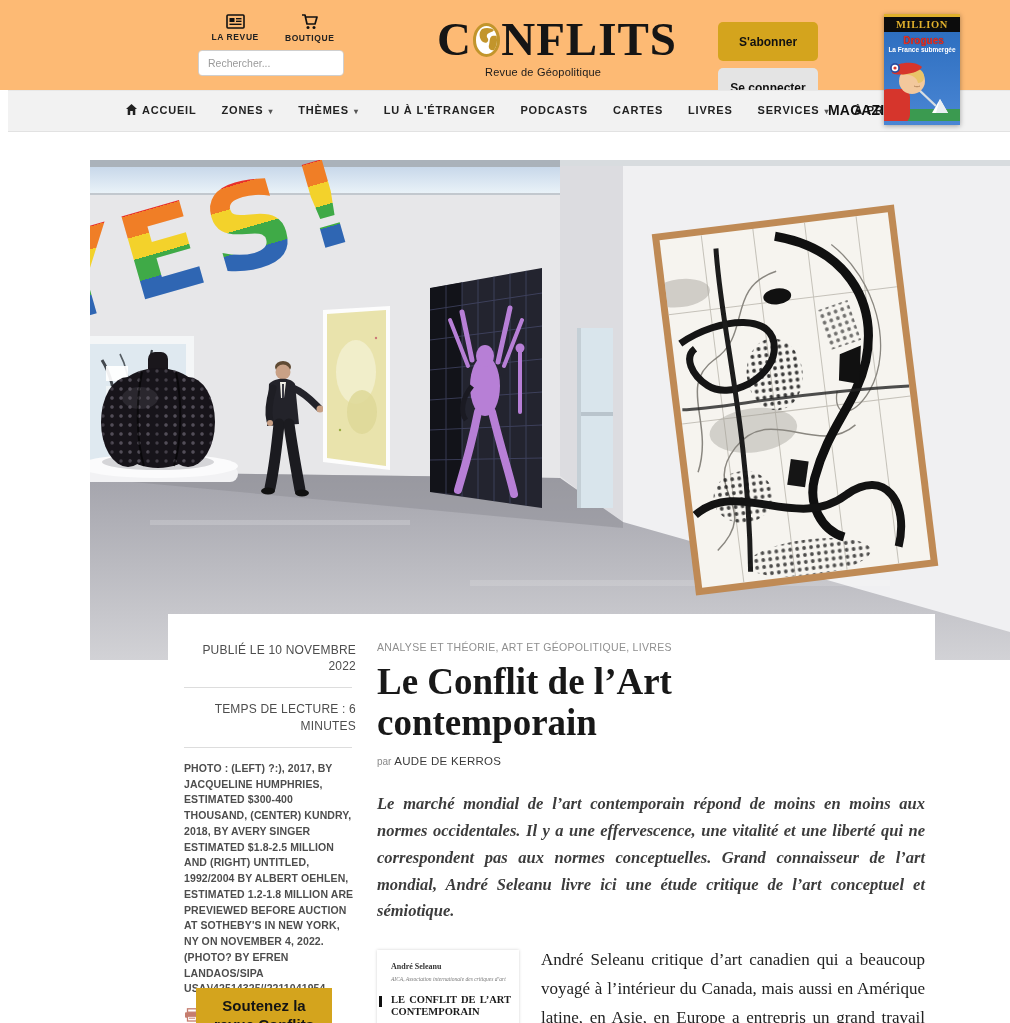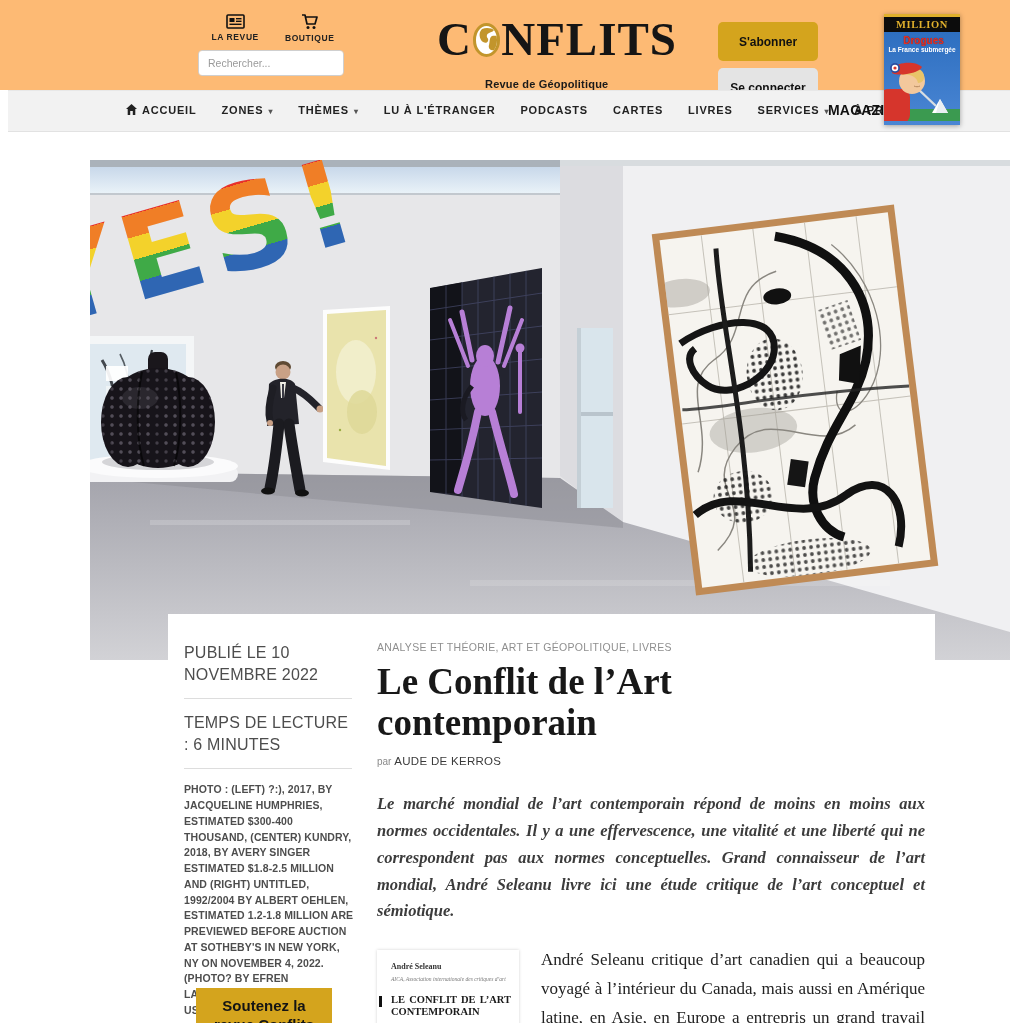--- a/index.html
+++ b/index.html
@@ -16,21 +16,21 @@
   .hdr-link svg{display:block;}
   .searchbox{margin-top:7px;display:flex;width:144px;height:24px;border:1px solid #cfcfcf;border-radius:4px;overflow:hidden;background:#fff;}
   .searchbox input{flex:1;border:none;outline:none;font-size:10.5px;padding:0 0 0 9px;color:#444;font-family:"Liberation Sans",sans-serif;}
   .searchbox input::placeholder{color:#9a9a9a;}
   .searchbox button{width:27px;border:none;border-left:1px solid #cfcfcf;background:#fff;cursor:pointer;display:flex;align-items:center;justify-content:center;padding:0;}
 
   .logo-block{position:absolute;left:437px;top:16px;width:240px;}
   .logo-line{font-family:"Liberation Serif",serif;font-weight:700;font-size:47px;line-height:1;color:#151515;letter-spacing:1px;display:flex;align-items:center;cursor:pointer;}
   .logo-globe{display:inline-block;width:34px;height:34px;border-radius:50%;border:3px solid #c2952c;box-sizing:border-box;margin:0 1px;position:relative;background:#fff;overflow:hidden;}
   .logo-globe svg{position:absolute;inset:0;}
-  .logo-tagline{font-size:11px;font-weight:700;color:#1a1a1a;margin-top:15px;letter-spacing:.2px;padding-left:48px;}
+  .logo-tagline{font-size:11px;font-weight:400;color:#1a1a1a;margin-top:3px;letter-spacing:.2px;padding-left:48px;}
 
   .hdr-buttons{position:absolute;left:718px;top:22px;width:100px;display:flex;flex-direction:column;gap:7px;}
   .btn{border:none;border-radius:5px;height:39px;font-size:12px;font-weight:700;cursor:pointer;font-family:"Liberation Sans",sans-serif;color:#111;}
   .btn-gold{background:var(--gold,#d4a41d);}
   .btn-gray{background:#e4e4e4;}
 
   
   .mag-cover{position:absolute;left:884px;top:14px;width:76px;height:111px;box-shadow:0 1px 5px rgba(0,0,0,.35);cursor:pointer;background:#2e6fc0;z-index:30;display:flex;flex-direction:column;}
   .mag-strip{height:3px;background:var(--cover_gold,#e0b02c);}
   .mag-band{height:15px;background:#0c0c0c;display:flex;align-items:center;justify-content:center;}
@@ -46,21 +46,21 @@
   .nav-item{display:flex;align-items:center;gap:5px;font-size:11px;font-weight:700;letter-spacing:.8px;color:#222;text-decoration:none;cursor:pointer;white-space:nowrap;}
   .nav-caret{font-size:8px;color:#555;position:relative;top:1px;}
   .nav-magazines{position:absolute;left:820px;top:0;height:38px;display:flex;align-items:center;font-size:14px;font-weight:800;letter-spacing:.2px;color:#111;cursor:pointer;text-decoration:none;}
 
   
   .hero{position:absolute;left:90px;top:160px;width:920px;height:500px;overflow:hidden;background:#e9e9eb;}
 
   
   .card{position:absolute;left:168px;top:614px;width:767px;height:409px;background:#fff;z-index:10;}
   .meta-col{position:absolute;left:16px;top:28px;width:172px;}
-  .meta-line{font-size:16px;color:#4d4d4d;letter-spacing:.2px;line-height:1.35;}
+  .meta-line{font-size:12px;color:#4d4d4d;letter-spacing:.2px;line-height:1.35;text-align:right;}
   .meta-hr{border:none;border-top:1px solid #ddd;margin:13px 0 13px 0;width:168px;}
   .photo-credit{font-size:10.5px;color:#4d4d4d;letter-spacing:.1px;line-height:1.5;margin-top:0;font-weight:bold;}
   .print-link{display:flex;align-items:center;gap:12px;margin-top:10px;color:var(--salmon,#c57d6e);font-size:13px;text-decoration:none;cursor:pointer;}
   .support-btn{position:absolute;left:28px;top:374px;width:136px;background:var(--gold,#d4a41d);border:none;font-size:15px;font-weight:700;color:#141414;padding:9px 6px;line-height:1.25;cursor:pointer;font-family:"Liberation Sans",sans-serif;}
 
   .main-col{position:absolute;left:209px;top:27px;width:548px;}
   .categories{font-size:10.5px;color:#8f8f8f;letter-spacing:.3px;cursor:pointer;}
   .article-title{font-family:"Liberation Serif",serif;font-weight:700;font-size:37px;line-height:1.1;color:#181818;margin:9px 0 0 0;width:460px;}
   .byline{margin-top:12px;font-size:10px;color:#8a8a8a;}
   .byline .author{font-size:11.5px;color:#3a3a3a;letter-spacing:.3px;cursor:pointer;}

